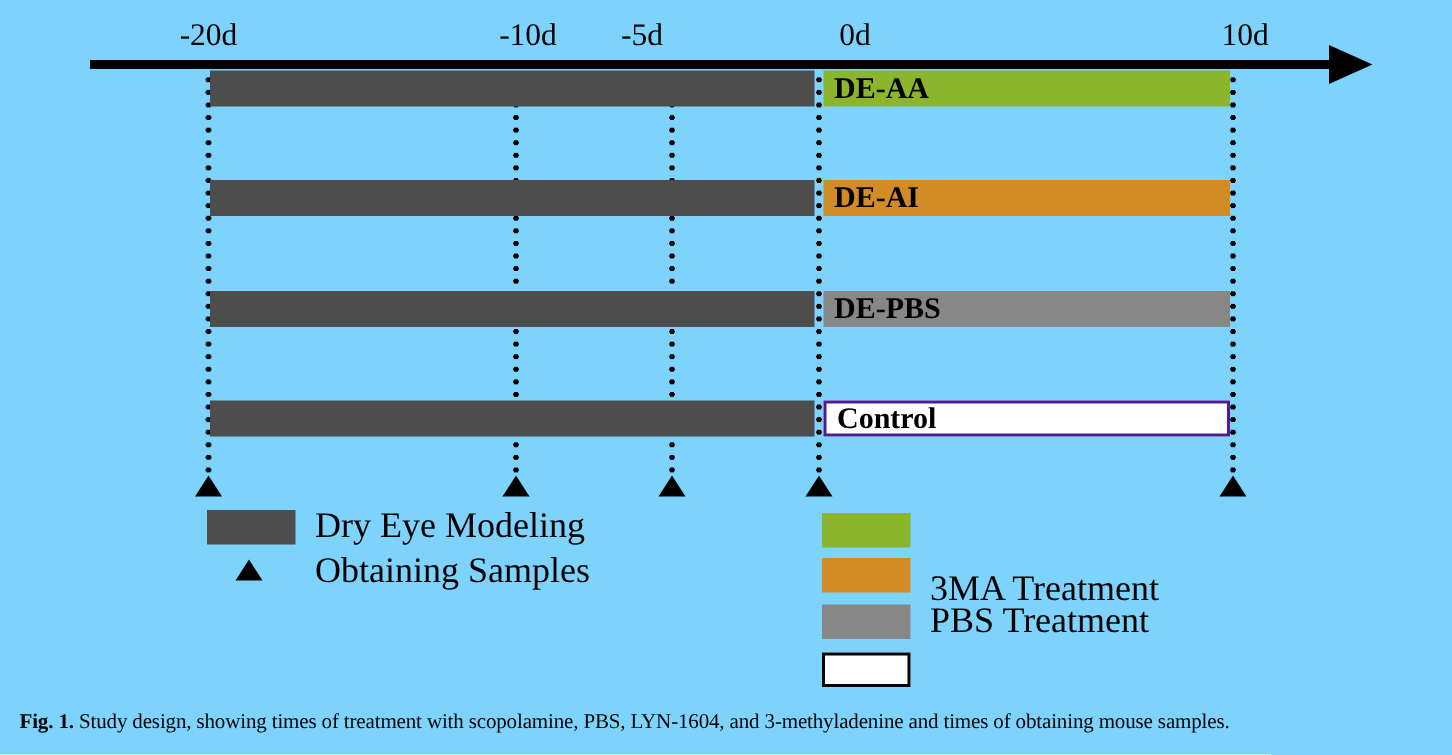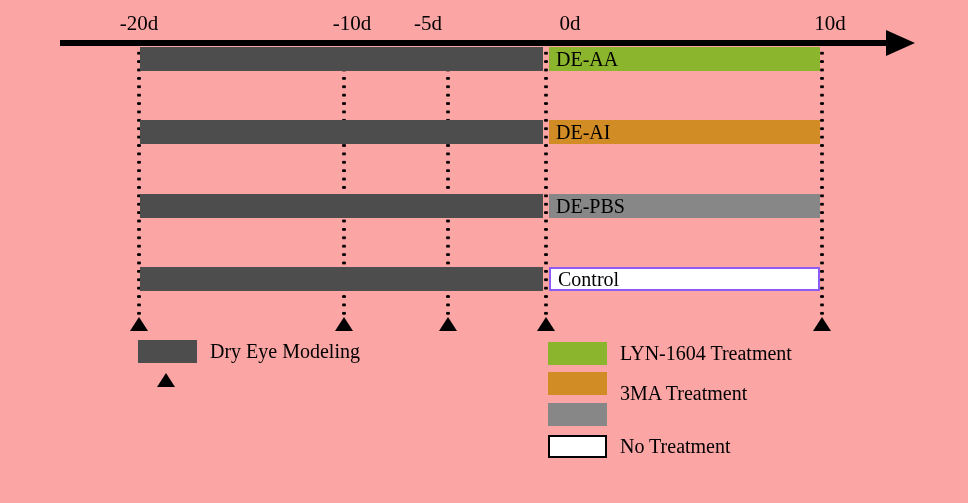--- a/index.html
+++ b/index.html
@@ -1,47 +1,47 @@
 <!DOCTYPE html>
 <html><head>
 <meta charset="utf-8">
 <style>
   html,body{margin:0;padding:0;background:#ffffff;}
   .figure{
     position:relative;
     width:968px;height:503px;
-    background:#fca5a5;
+    background:#7dd3fc;
     font-family:"Liberation Serif", serif;
     color:#000;
     overflow:hidden;
   }
   
   .axis-line{position:absolute;left:60px;top:40px;width:830px;height:6px;background:#000;}
   .axis-arrow{position:absolute;left:886px;top:30px;width:0;height:0;
     border-left:29px solid #000;border-top:13px solid transparent;border-bottom:13px solid transparent;}
   .tick{position:absolute;top:11px;transform:translateX(-50%);font-size:21px;line-height:24px;white-space:nowrap;}
   
   .dotline{position:absolute;top:49px;height:268px;width:4px;transform:translateX(-50%);
     background-image:radial-gradient(circle, #000 1.7px, transparent 1.9px);
     background-size:4px 8.4px;background-repeat:repeat-y;background-position:center top;}
   
   .row{position:absolute;left:0;top:0;height:24px;}
-  .seg{position:absolute;top:0;height:24px;}
+  .seg{position:absolute;top:0;height:24px;font-weight:bold;}
   .seg-dark{left:140px;width:403px;}
   .seg-treat{left:549px;width:271px;}
-  .seg-none{background:#fff;border:2px solid #8b5cf6;box-sizing:border-box;}
+  .seg-none{background:#fff;border:2px solid #4c1d95;box-sizing:border-box;}
   .rowlabel{position:absolute;left:7px;top:0;font-size:20px;line-height:24px;white-space:nowrap;}
   
   .tri{position:absolute;width:0;height:0;transform:translateX(-50%);
     border-left:9px solid transparent;border-right:9px solid transparent;border-bottom:14px solid #000;}
   .tri-axis{top:317px;}
   
   .swatch{position:absolute;width:59px;height:23px;}
   .swatch-none{background:#fff;border:2px solid #000;box-sizing:border-box;}
-  .legend-label{position:absolute;font-size:20px;line-height:23px;white-space:nowrap;}
+  .legend-label{position:absolute;font-size:24px;line-height:23px;white-space:nowrap;}
   .tri-legend{border-left:9px solid transparent;border-right:9px solid transparent;border-bottom:14px solid #000;transform:none;}
   
   .caption{position:absolute;left:13px;top:473px;width:948px;font-size:14px;line-height:17px;white-space:nowrap;letter-spacing:-0.1px;}
   .caption b{font-weight:bold;}
 </style>
 </head>
 <body>
 
 <div class="figure">
 
@@ -90,26 +90,30 @@
 
   <div class="tri tri-axis" style="left:139px"></div>
   <div class="tri tri-axis" style="left:344px"></div>
   <div class="tri tri-axis" style="left:448px"></div>
   <div class="tri tri-axis" style="left:546px"></div>
   <div class="tri tri-axis" style="left:822px"></div>
 
   <div class="swatch" style="left: 138px; top: 340px; background-color: rgb(77, 77, 77);"></div>
   <div class="legend-label" style="left:210px;top:340px">Dry Eye Modeling</div>
   <div class="tri tri-legend" style="left:157px;top:373px"></div>
+  <div class="legend-label" style="left:210px;top:370px">Obtaining Samples</div>
 
   <div class="swatch" style="left: 548px; top: 342px; background-color: rgb(139, 181, 45);"></div>
-  <div class="legend-label" style="left:620px;top:342px">LYN-1604 Treatment</div>
 
   <div class="swatch" style="left: 548px; top: 372px; background-color: rgb(210, 140, 38);"></div>
   <div class="legend-label" style="left:620px;top:382px">3MA Treatment</div>
 
   <div class="swatch" style="left: 548px; top: 403px; background-color: rgb(135, 135, 135);"></div>
+  <div class="legend-label" style="left:620px;top:403px">PBS Treatment</div>
 
   <div class="swatch swatch-none" style="left:548px;top:435px"></div>
-  <div class="legend-label" style="left:620px;top:435px">No Treatment</div>
 
+  <div class="caption">
+    <b>Fig. 1.</b>
+    <span>Study design, showing times of treatment with scopolamine, PBS, LYN-1604, and 3-methyladenine and times of obtaining mouse samples.</span>
+  </div>
 
 </div>
 
 </body></html>

